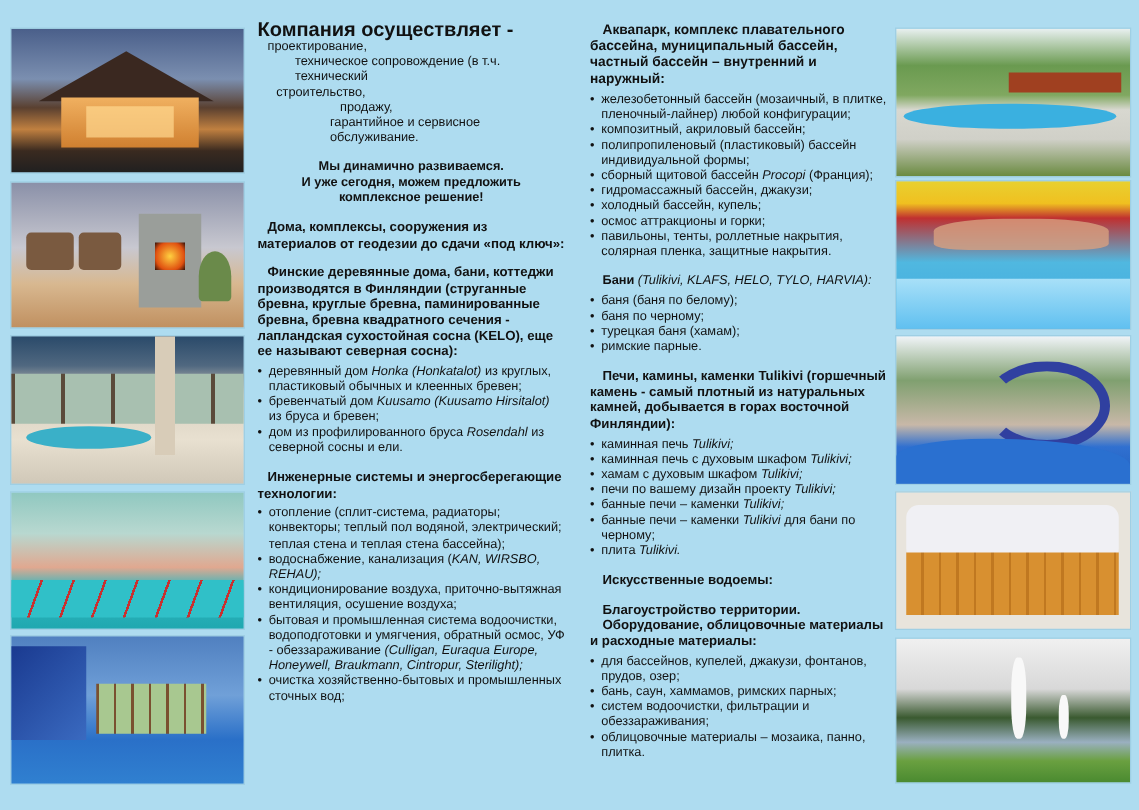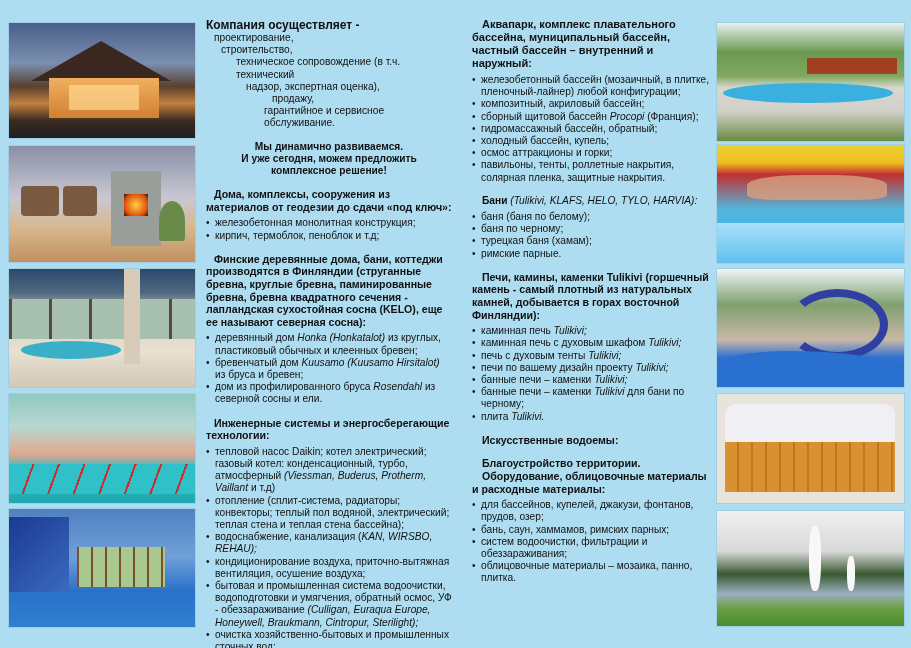--- a/index.html
+++ b/index.html
@@ -16,21 +16,21 @@
     border: 1px solid #9fcfe4;
   }
   .col {
     position: absolute;
     font-size: 10.2px;
     line-height: 12.2px;
   }
   .col1 { left: 206px; top: 18px; width: 246px; }
   .col2 { left: 472px; top: 18px; width: 240px; }
   .h { font-weight: bold; font-size: 10.6px; line-height: 12.6px; }
-  .intro-title { font-weight: bold; font-size: 12px; line-height: 14px; }
+  .intro-title { font-weight: bold; font-size: 16px; line-height: 14px; }
   .center { text-align: center; font-weight: bold; }
   ul { list-style: none; margin: 4px 0 0 0; padding: 0; }
   li { position: relative; padding-left: 9px; }
   li::before { content: "•"; position: absolute; left: 0; top: 0; }
   .gap { height: 11px; }
   em { }
   .ind1 { padding-left: 14px; }
 </style>
 </head>
 <body>
@@ -95,65 +95,60 @@
 
 <div class="photo" style="left:716px;top:510px;width:187px;height:115px;background:linear-gradient(180deg,#f0f0f0 0%,#d8d8d8 35%,#3a5a30 55%,#9ab0c0 72%,#6aa040 85%,#4a8a30 100%);">
   <div style="position:absolute;left:92px;top:15px;width:12px;height:65px;background:#f8f8f8;border-radius:40%;"></div>
   <div style="position:absolute;left:130px;top:45px;width:8px;height:35px;background:#f8f8f8;border-radius:40%;"></div>
 
 </div>
 
 <div class="col col1">
   <div class="intro-title">Компания осуществляет -</div>
   <div style="margin-left:8px">проектирование,</div>
+  <div style="margin-left:30px">техническое сопровождение (в т.ч. технический</div>
   <div style="margin-left:15px">строительство,</div>
-  <div style="margin-left:30px">техническое сопровождение (в т.ч. технический</div>
-  <div style="margin-left:40px">надзор, экспертная оценка),</div>
   <div style="margin-left:66px">продажу,</div>
   <div style="margin-left:58px">гарантийное и сервисное обслуживание.</div>
   <div class="gap"></div>
   <div class="center">Мы динамично развиваемся.</div>
   <div class="center">И уже сегодня, можем предложить</div>
   <div class="center">комплексное решение!</div>
   <div class="gap"></div>
 
   <div class="h ind1" style="text-indent:8px;padding-left:0">Дома, комплексы, сооружения из материалов от геодезии до сдачи «под ключ»:</div>
-  <ul>
-    <li>железобетонная монолитная конструкция;</li>
-    <li>кирпич, термоблок, пеноблок и т.д;</li>
-  </ul>
   <div class="gap"></div>
 
   <div class="h" style="text-indent:8px">Финские деревянные дома, бани, коттеджи производятся в Финляндии (струганные бревна, круглые бревна, паминированные бревна, бревна квадратного сечения - лапландская сухостойная сосна (KELO), еще ее называют северная сосна):</div>
   <ul>
     <li><span>деревянный дом </span><em>Honka (Honkatalot)</em><span> из круглых, пластиковый обычных и клеенных бревен;</span></li>
     <li><span>бревенчатый дом </span><em>Kuusamo (Kuusamo Hirsitalot)</em><span> из бруса и бревен;</span></li>
     <li><span>дом из профилированного бруса </span><em>Rosendahl</em><span> из северной сосны и ели.</span></li>
   </ul>
   <div class="gap"></div>
 
   <div class="h" style="text-indent:8px">Инженерные системы и энергосберегающие технологии:</div>
   <ul>
-    <li><span>тепловой насос Daikin; котел электрический; газовый котел: конденсационный, турбо, атмосферный </span><em>(Viessman, Buderus, Protherm, Vaillant</em><span> и т.д)</span></li>
     <li><span>отопление (сплит-система, радиаторы; конвекторы; теплый пол водяной, электрический; теплая стена и теплая стена бассейна);</span></li>
     <li><span>водоснабжение, канализация (</span><em>KAN, WIRSBO, REHAU);</em></li>
     <li><span>кондиционирование воздуха, приточно-вытяжная вентиляция, осушение воздуха;</span></li>
     <li><span>бытовая и промышленная система водоочистки, водоподготовки и умягчения, обратный осмос, УФ - обеззараживание </span><em>(Culligan, Euraqua Europe, Honeywell, Braukmann, Cintropur, Sterilight);</em></li>
     <li><span>очистка хозяйственно-бытовых и промышленных сточных вод;</span></li>
 
   </ul>
 </div>
 
 <div class="col col2">
   <div class="h" style="text-indent:10px;font-size:11px;line-height:13px;">Аквапарк, комплекс плавательного бассейна, муниципальный бассейн, частный бассейн – внутренний и наружный:</div>
   <ul>
     <li><span>железобетонный бассейн (мозаичный, в плитке, пленочный-лайнер) любой конфигурации;</span></li>
     <li><span>композитный, акриловый бассейн;</span></li>
+    <li><span>полипропиленовый (пластиковый) бассейн индивидуальной формы;</span></li>
     <li><span>сборный щитовой бассейн </span><em>Procopi</em><span> (Франция);</span></li>
-    <li><span>гидромассажный бассейн, обратный;</span></li>
+    <li><span>гидромассажный бассейн, джакузи;</span></li>
     <li><span>холодный бассейн, купель;</span></li>
     <li><span>осмос аттракционы и горки;</span></li>
     <li><span>павильоны, тенты, роллетные накрытия, солярная пленка, защитные накрытия.</span></li>
   </ul>
   <div class="gap"></div>
 
   <div style="padding-left:10px">
     <b>Бани</b><em> (Tulikivi, KLAFS, HELO, TYLO, HARVIA):</em>
   </div>
   <ul>
@@ -161,21 +156,21 @@
     <li>баня по черному;</li>
     <li>турецкая баня (хамам);</li>
     <li>римские парные.</li>
   </ul>
   <div class="gap"></div>
 
   <div class="h" style="text-indent:10px">Печи, камины, каменки Tulikivi (горшечный камень - самый плотный из натуральных камней, добывается в горах восточной Финляндии):</div>
   <ul>
     <li><span>каминная печь </span><em>Tulikivi;</em></li>
     <li><span>каминная печь с духовым шкафом </span><em>Tulikivi;</em></li>
-    <li><span>печь с духовым тенты </span><em>Tulikivi;</em></li>
+    <li><span>хамам с духовым шкафом </span><em>Tulikivi;</em></li>
     <li><span>печи по вашему дизайн проекту </span><em>Tulikivi;</em></li>
     <li><span>банные печи – каменки </span><em>Tulikivi;</em></li>
     <li><span>банные печи – каменки </span><em>Tulikivi</em><span> для бани по черному;</span></li>
     <li><span>плита </span><em>Tulikivi.</em></li>
   </ul>
   <div class="gap"></div>
 
   <div class="h" style="padding-left:10px">Искусственные водоемы:</div>
   <div class="gap"></div>
 

